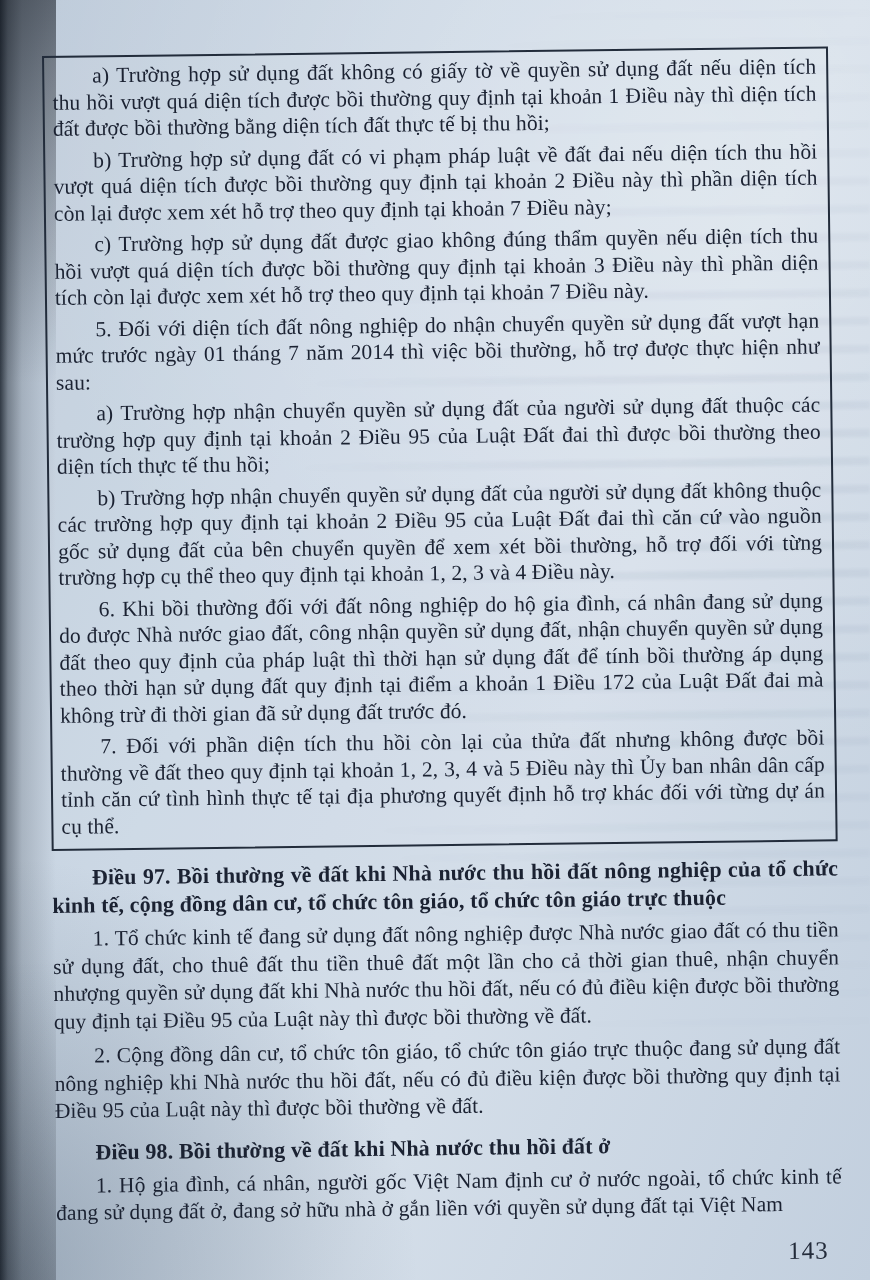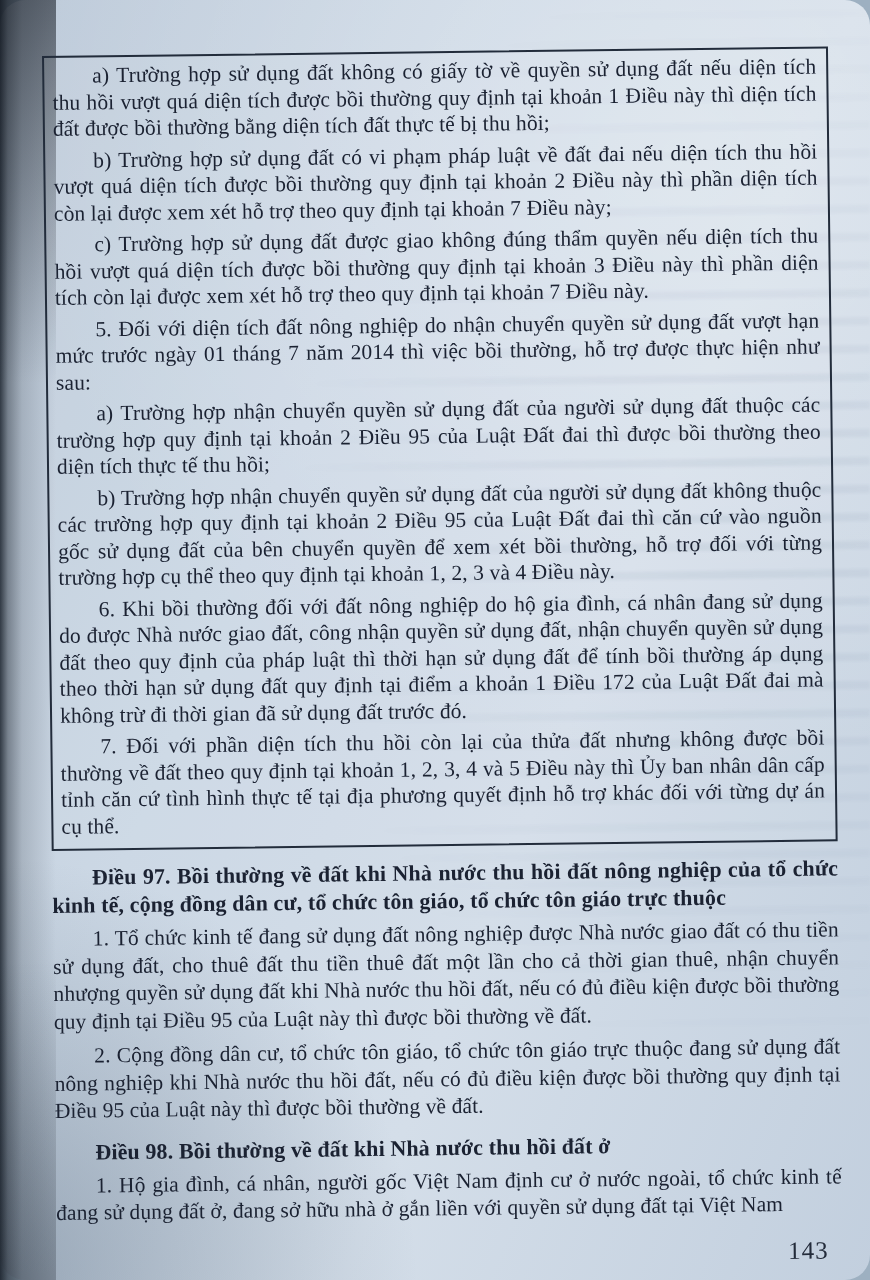--- a/index.html
+++ b/index.html
@@ -16,21 +16,20 @@
     font-family:"Liberation Serif","DejaVu Serif",serif;
     background:var(--backdrop);
   }
   
   .page{
     position:absolute;inset:0;
     background:
       radial-gradient(140% 90% at 78% 12%, rgba(255,255,255,.28) 0%, rgba(255,255,255,0) 55%),
       radial-gradient(80% 55% at 0% 100%, rgba(62,82,104,.38) 0%, rgba(62,82,104,0) 60%),
       linear-gradient(112deg, #bdcad9 0%, var(--paper) 34%, #d4dee9 62%, #c2cfde 100%);
-    border-radius: 25px;
   }
   
   .gutter{
     position:absolute;left:0;top:0;width:56px;height:100%;
     background:
       linear-gradient(to right, rgba(24,32,42,.85) 0%, rgba(24,32,42,.45) 8px, rgba(24,32,42,.18) 22px, rgba(24,32,42,0) 56px);
     pointer-events:none;
   }
   .gutter::before{
     content:"";position:absolute;inset:0;

